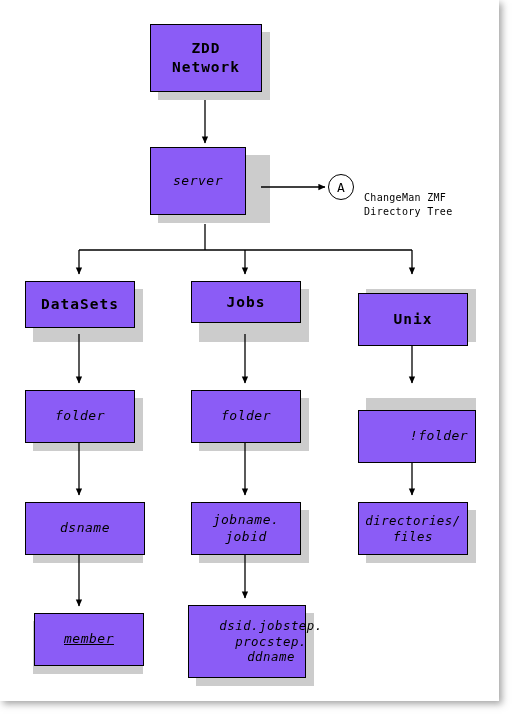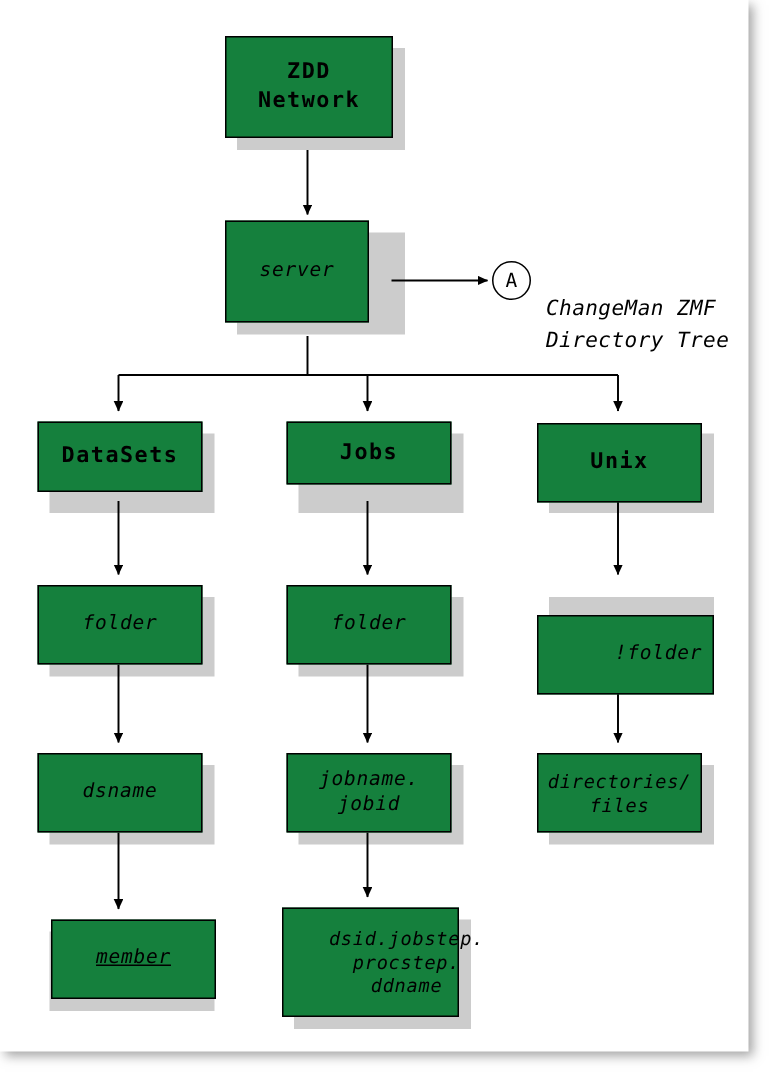--- a/index.html
+++ b/index.html
@@ -28,21 +28,21 @@
     position: absolute;
     left: 0;
     top: 0;
     width: 499px;
     height: 701px;
   }
 
   .node {
     position: absolute;
     box-sizing: border-box;
-    background: #15803d;
+    background: #8b5cf6;
     border: 1.3px solid #000000;
     display: flex;
     align-items: center;
     justify-content: center;
     text-align: center;
     color: #000000;
     z-index: 3;
   }
   .node .lbl {
     display: block;
@@ -79,27 +79,26 @@
     display: flex;
     align-items: center;
     justify-content: center;
     font-size: 13px;
     color: #000000;
     z-index: 3;
   }
 
   .annot {
     position: absolute;
-    font-size: 14px;
+    font-size: 10px;
     line-height: 1.45;
     color: #000000;
     white-space: pre-line;
     letter-spacing: 0.3px;
     z-index: 3;
-    font-style: italic;
   }
 
   svg.wires {
     position: absolute;
     left: 0;
     top: 0;
     width: 499px;
     height: 701px;
     z-index: 2;
     overflow: visible;
@@ -175,21 +174,21 @@
       <span>ChangeMan ZMF
 Directory Tree</span>
     </div>
 
     <div class="node bold" style="left:25px;top:281px;width:110px;height:47px;text-align:center;">
       <span class="lbl">DataSets</span>
     </div>
     <div class="node italic" style="left:25px;top:390px;width:110px;height:53px;">
       <span class="lbl">folder</span>
     </div>
-    <div class="node italic" style="left:25px;top:502px;width:110px;height:53px;">
+    <div class="node italic" style="left:25px;top:502px;width:120px;height:53px;">
       <span class="lbl">dsname</span>
     </div>
     <div class="node italic" style="left:34px;top:613px;width:110px;height:53px;text-decoration:underline;">
       <span class="lbl">member</span>
     </div>
 
     <div class="node bold" style="left:191px;top:281px;width:110px;height:42px;">
       <span class="lbl">Jobs</span>
     </div>
     <div class="node italic" style="left:191px;top:390px;width:110px;height:53px;">
@@ -198,21 +197,21 @@
     <div class="node italic" style="left:191px;top:502px;width:110px;height:53px;">
       <span class="lbl">jobname.
 jobid</span>
     </div>
     <div class="node italic small" style="left:188px;top:605px;width:118px;height:73px;padding-left:48px;">
       <span class="lbl">dsid.jobstep.
 procstep.
 ddname</span>
     </div>
 
-    <div class="node bold" style="left:358px;top:282px;width:110px;height:53px;">
+    <div class="node bold" style="left:358px;top:293px;width:110px;height:53px;">
       <span class="lbl">Unix</span>
     </div>
     <div class="node italic" style="left:358px;top:410px;width:118px;height:53px;padding-left:44px;">
       <span class="lbl">!folder</span>
     </div>
     <div class="node italic small" style="left:358px;top:502px;width:110px;height:53px;">
       <span class="lbl">directories/
 files</span>
     </div>
 

